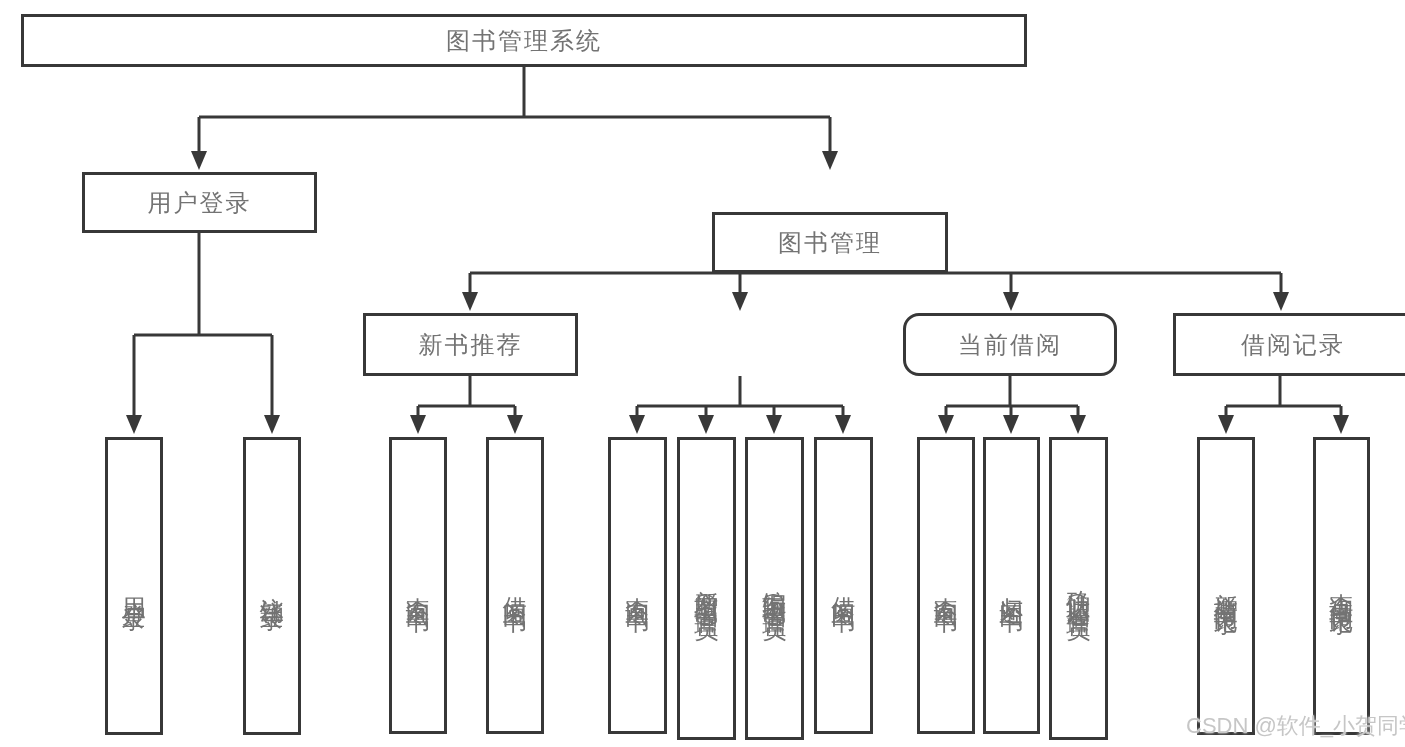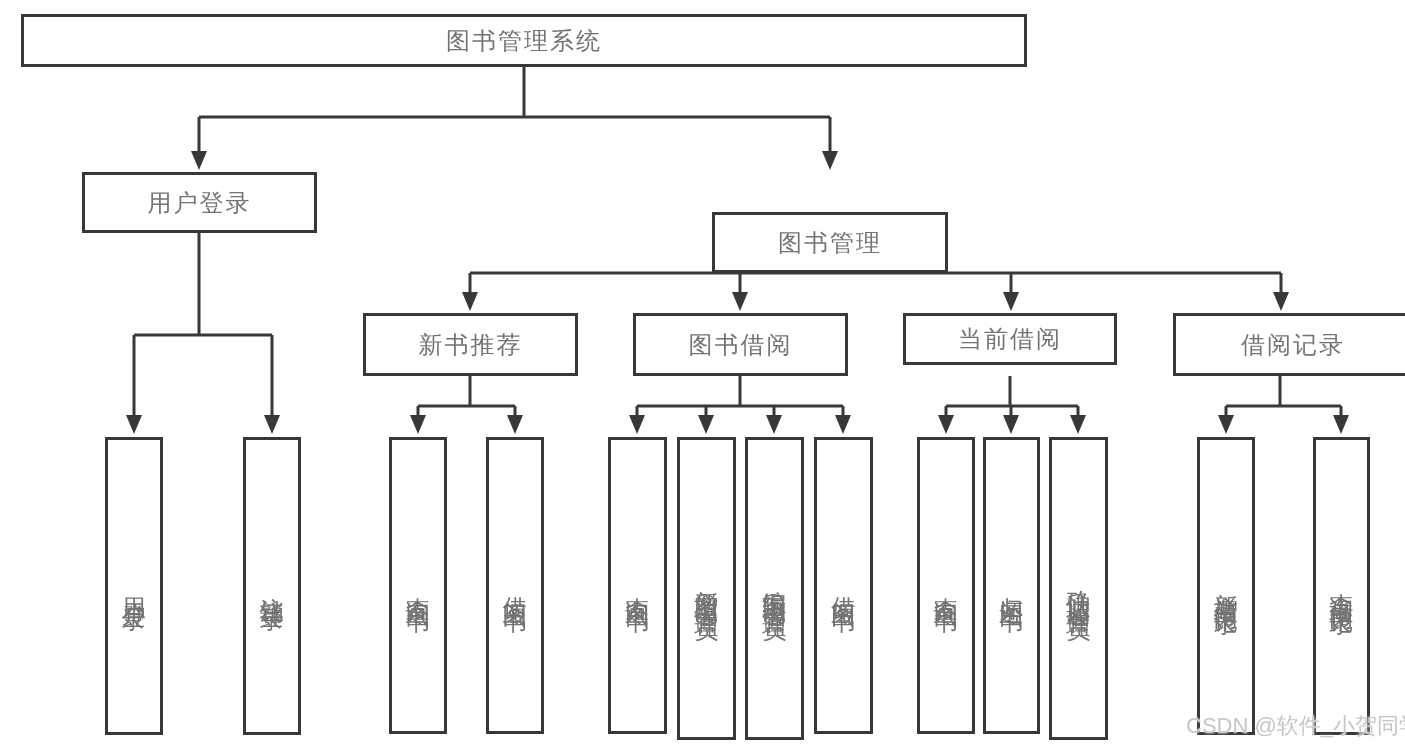--- a/index.html
+++ b/index.html
@@ -101,22 +101,21 @@
       <polygon points="1333,415 1349,415 1341,434"></polygon>
     </g>
   </svg>
 
   <div class="node h" style="left:21px; top:14px; width:1006px; height:53px;">图书管理系统</div>
 
   <div class="node h" style="left:82px; top:172px; width:235px; height:61px;">用户登录</div>
   <div class="node h" style="left:712px; top:172px; width:236px; height:61px;margin-top:40px;">图书管理</div>
 
   <div class="node h" style="left:363px; top:313px; width:215px; height:63px;text-align:center;">新书推荐</div>
-  <div class="node h" style="left:633px; top:313px; width:215px; height:63px;">图书借阅</div>
-  <div class="node h" style="left:903px; top:313px; width:214px; height:52px;">当前借阅</div>
+  <div class="node h" style="left:903px; top:313px; width:214px; height:63px;border-radius:16px;">当前借阅</div>
   <div class="node h" style="left:1173px; top:313px; width:240px; height:63px;">借阅记录</div>
 
   <div class="node v" style="left:105px; top:437px; width:58px; height:298px;">
     <span class="vtext">用户登录</span>
   </div>
   <div class="node v" style="left:243px; top:437px; width:58px; height:298px;">
     <span class="vtext">注销登录</span>
   </div>
 
   <div class="node v" style="left:389px; top:437px; width:58px; height:297px;">

